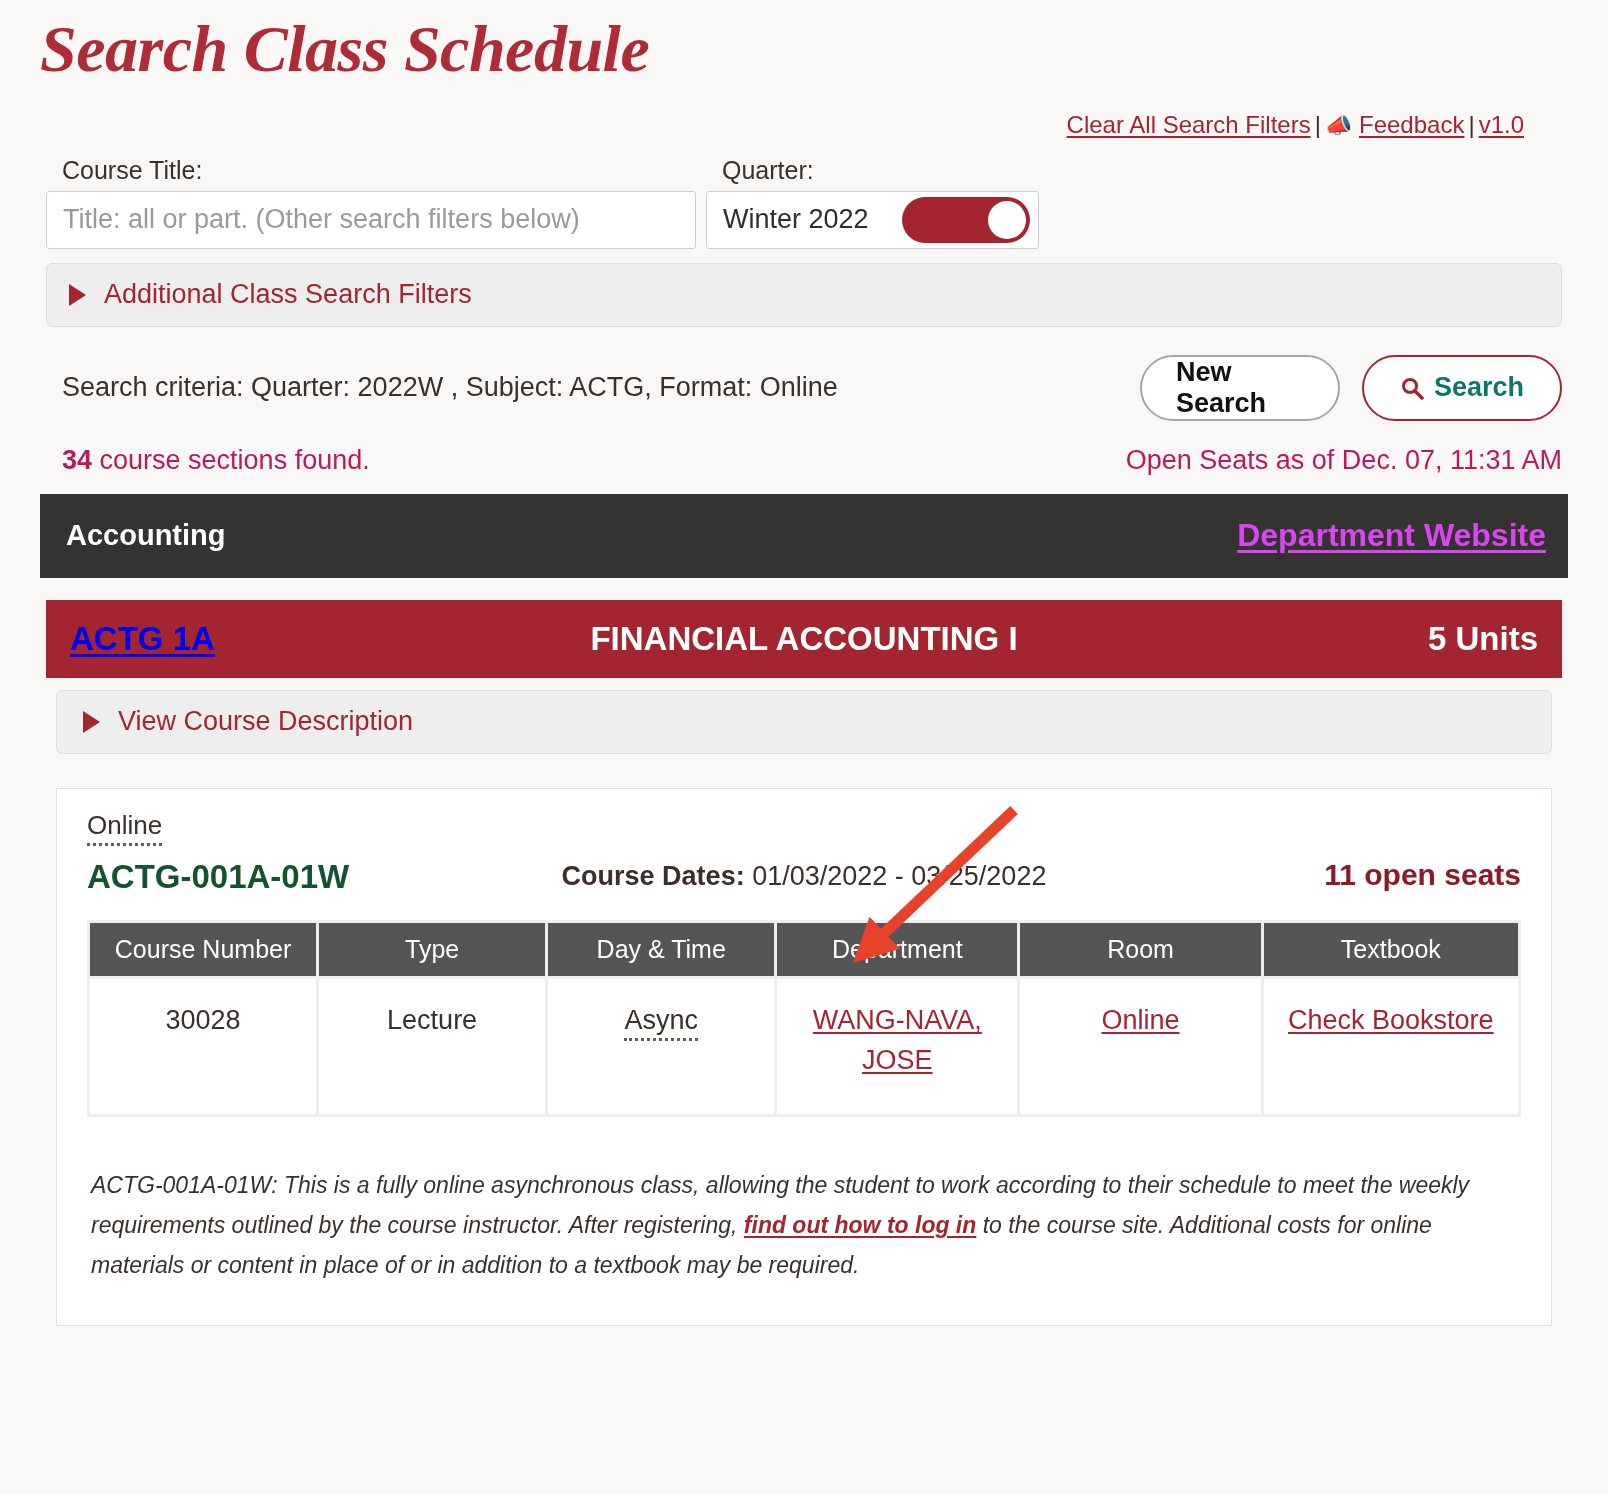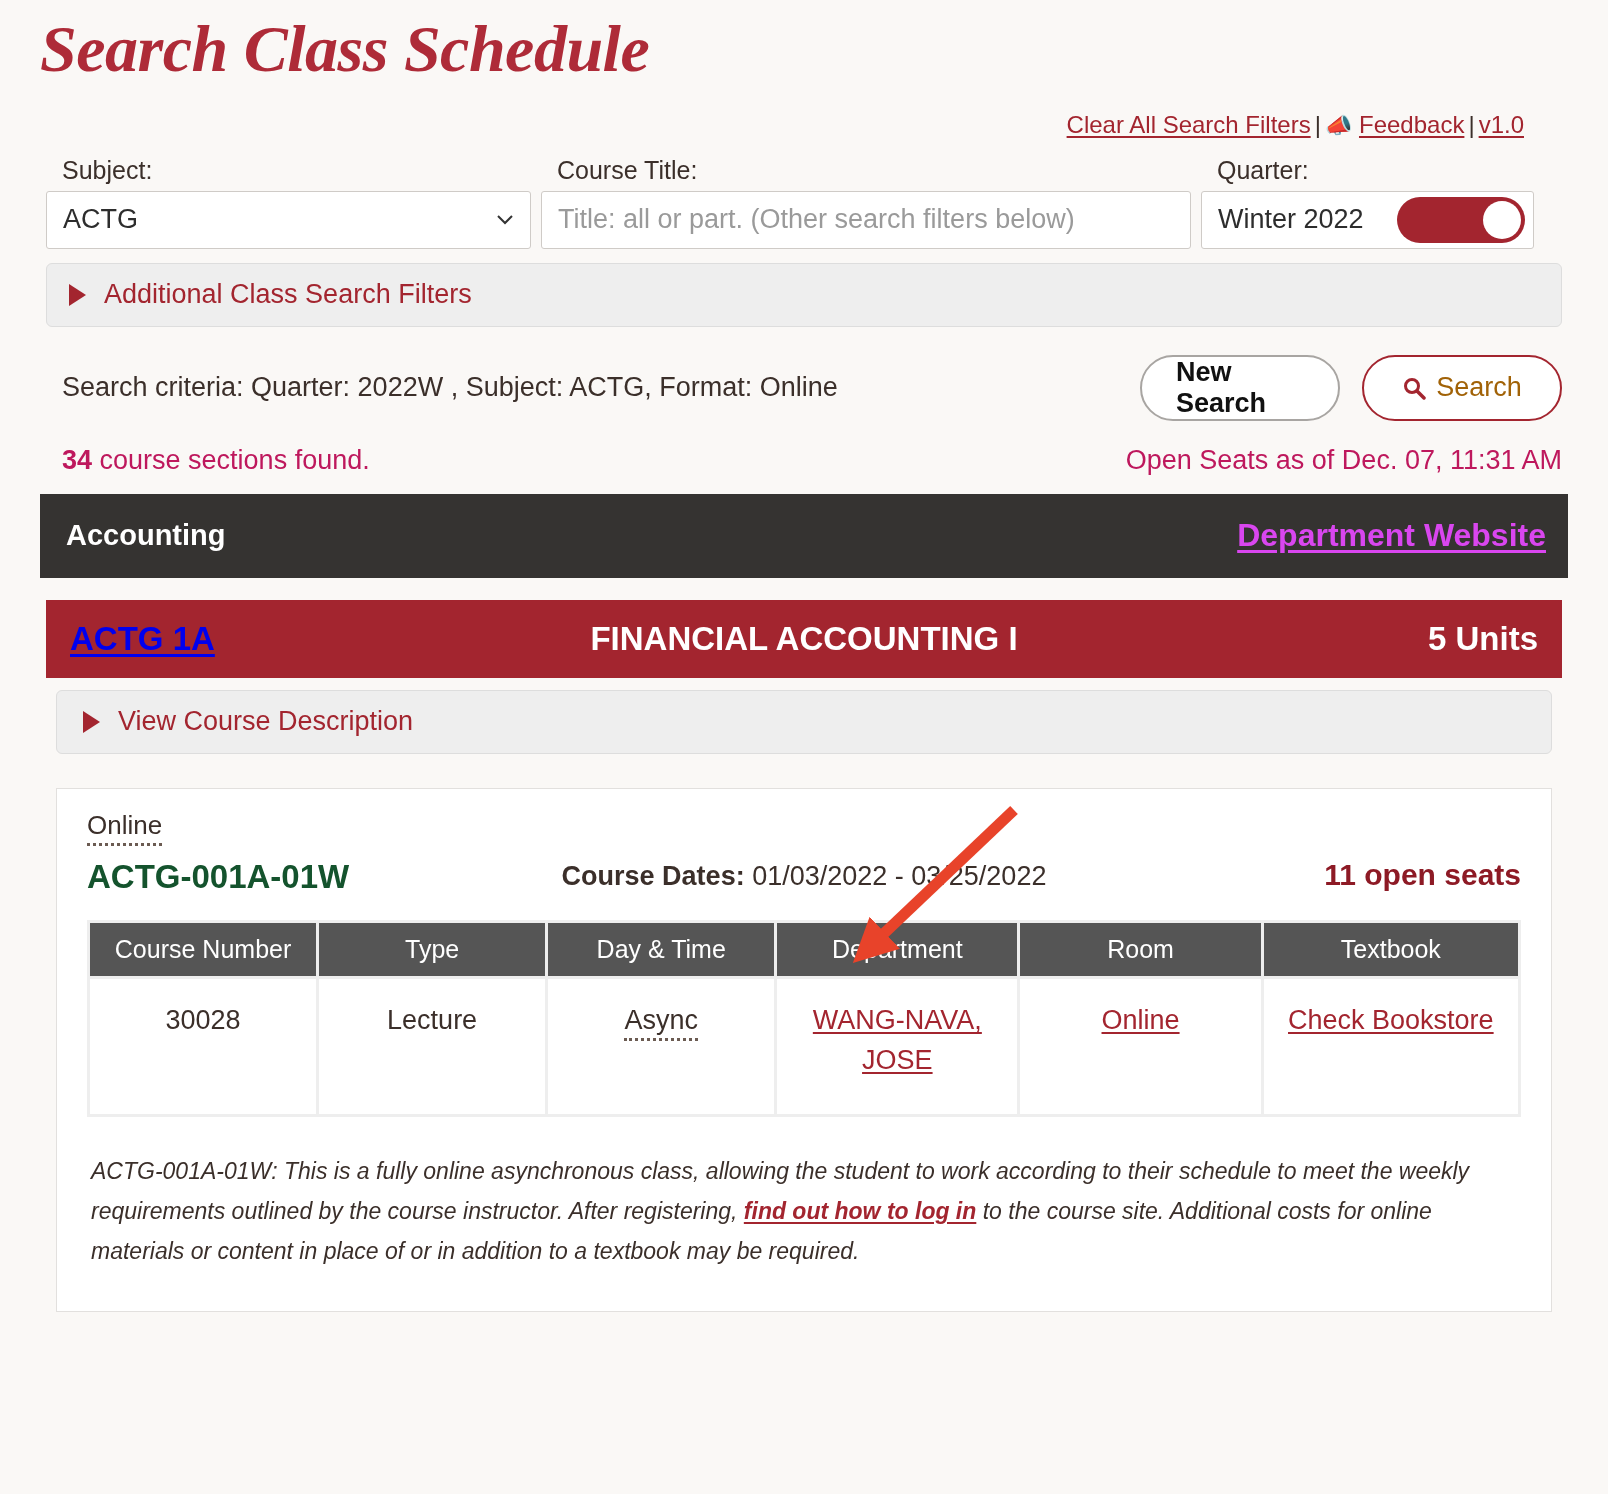--- a/index.html
+++ b/index.html
@@ -156,23 +156,23 @@
     padding: 0 34px;
   }
   .pill-new {
     border: 2px solid #a8a5a2;
     color: #111111;
     width: 200px;
     font-weight: 600;
   }
   .pill-search {
     border: 2px solid #a3252f;
-    color: #a16207;
+    color: #0f766e;
     width: 200px;
-    font-weight: 400;
+    font-weight: 700;
     gap: 10px;
   }
   .mag { width: 24px; height: 24px; }
 
   .counts-row {
     display: flex;
     align-items: baseline;
     justify-content: space-between;
     padding: 24px 46px 0 46px;
     font-size: 27px;
@@ -322,21 +322,21 @@
   }
   .dotted {
     border-bottom: 3px dotted #6b5b52;
     display: inline-block;
     padding-bottom: 2px;
     line-height: 1.15;
   }
 
   
   .sec-note {
-    margin-top: 34px;
+    margin-top: 48px;
     font-size: 23px;
     font-style: italic;
     color: #3b2f2a;
     line-height: 1.75;
     padding: 0 4px;
   }
   .sec-note a {
     color: #a3252f;
     font-weight: 700;
     text-decoration: underline;
@@ -359,31 +359,20 @@
 <div class="page">
 
   <h1 class="page-title">Search Class Schedule</h1>
 
   <div class="util-row">
     <a href="#">Clear All Search Filters</a><span class="util-sep">|</span><span class="megaphone">📣</span> <a href="#">Feedback</a><span class="util-sep">|</span><a href="#">v1.0</a>
   </div>
 
   <div class="filter-row">
 
-    <div class="field field-subject">
-      <div class="field-label">Subject:</div>
-      <div class="input-box">
-        <span>ACTG</span>
-        <span class="chevron">
-          <svg viewBox="0 0 18 18" width="18" height="18">
-              <path d="M2 5 L9 12 L16 5" fill="none" stroke="#333" stroke-width="2"></path>
-            </svg>
-        </span>
-      </div>
-    </div>
 
     <div class="field field-title">
       <div class="field-label">Course Title:</div>
       <div class="input-box placeholder">Title: all or part. (Other search filters below)</div>
     </div>
 
     <div class="field field-quarter">
       <div class="field-label">Quarter:</div>
       <div class="input-box">
         <span>Winter 2022</span>

